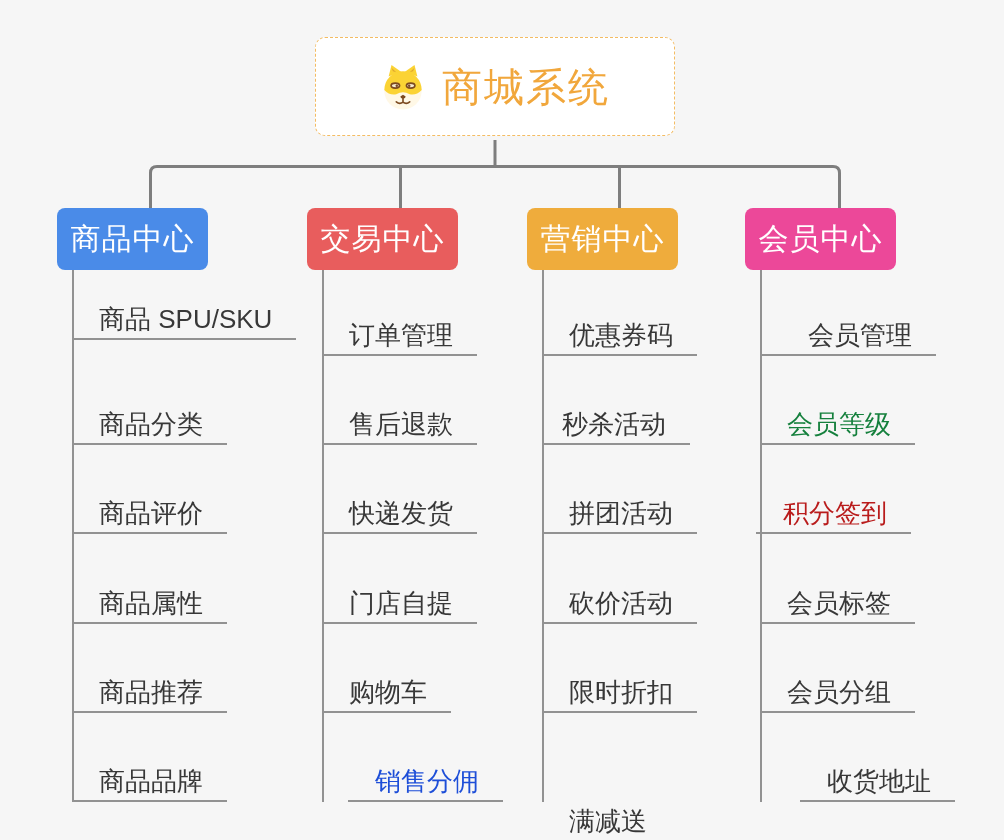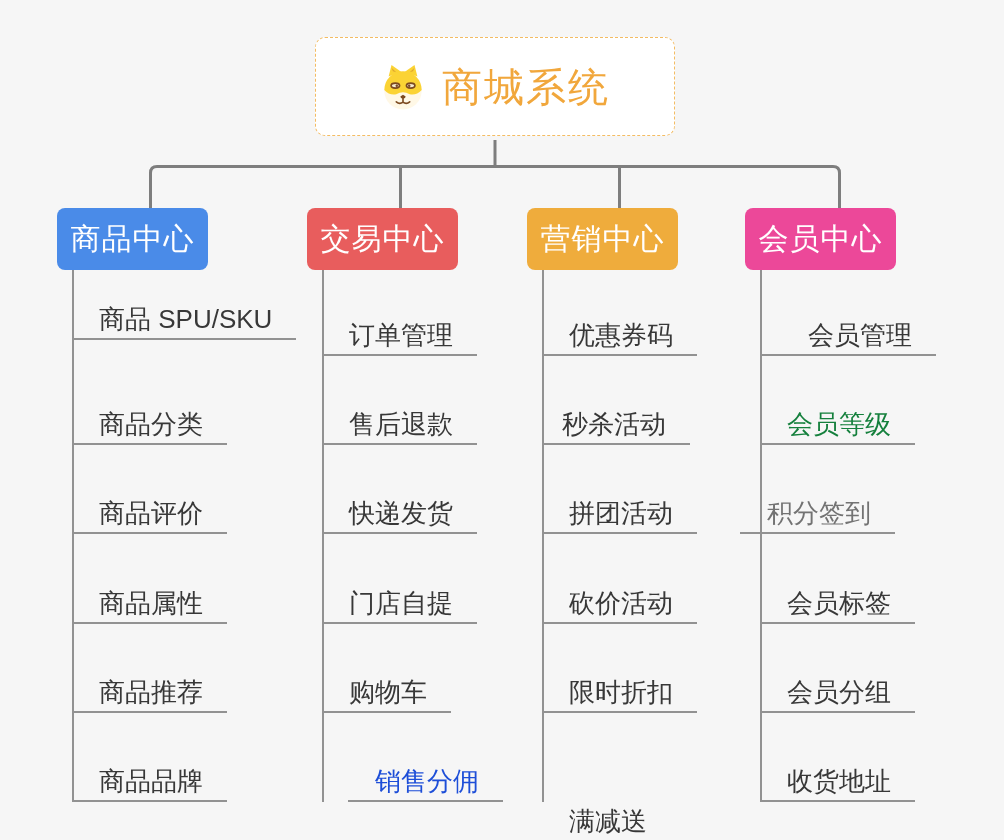--- a/index.html
+++ b/index.html
@@ -151,19 +151,19 @@
         <div class="leaf" style="left: 542px; top: 762px; border-bottom-color: rgb(146, 146, 146); color: rgb(56, 56, 56); margin-top: 40px;">满减送</div>
       </div>
 
   <div>
     <div class="branch-header" style="left: 745px; top: 208px; background: #ec4899;">
       <span class="branch-label">会员中心</span>
     </div>
     <div class="trunk" style="left: 760px; top: 270px; height: 532px; background: rgb(146, 146, 146);"></div>
   <div class="leaf" style="left: 760px; top: 316px; border-bottom-color: rgb(146, 146, 146); color: rgb(56, 56, 56); padding-left: 48px;">会员管理</div>
         <div class="leaf" style="left: 760px; top: 405px; border-bottom-color: rgb(146, 146, 146); color: #15803d;">会员等级</div>
-        <div class="leaf" style="left: 740px; top: 494px; border-bottom-color: rgb(146, 146, 146); color: #737373;">积分签到</div>
+        <div class="leaf" style="left: 756px; top: 494px; border-bottom-color: rgb(146, 146, 146); color: #b91c1c;">积分签到</div>
         <div class="leaf" style="left: 760px; top: 584px; border-bottom-color: rgb(146, 146, 146); color: rgb(56, 56, 56);">会员标签</div>
         <div class="leaf" style="left: 760px; top: 673px; border-bottom-color: rgb(146, 146, 146); color: rgb(56, 56, 56);">会员分组</div>
-        <div class="leaf" style="left: 760px; top: 762px; border-bottom-color: rgb(146, 146, 146); color: rgb(56, 56, 56);">收货地址</div>
+        <div class="leaf" style="left: 800px; top: 762px; border-bottom-color: rgb(146, 146, 146); color: rgb(56, 56, 56);">收货地址</div>
       </div>
 </div>
 </div>
 
 </body></html>

